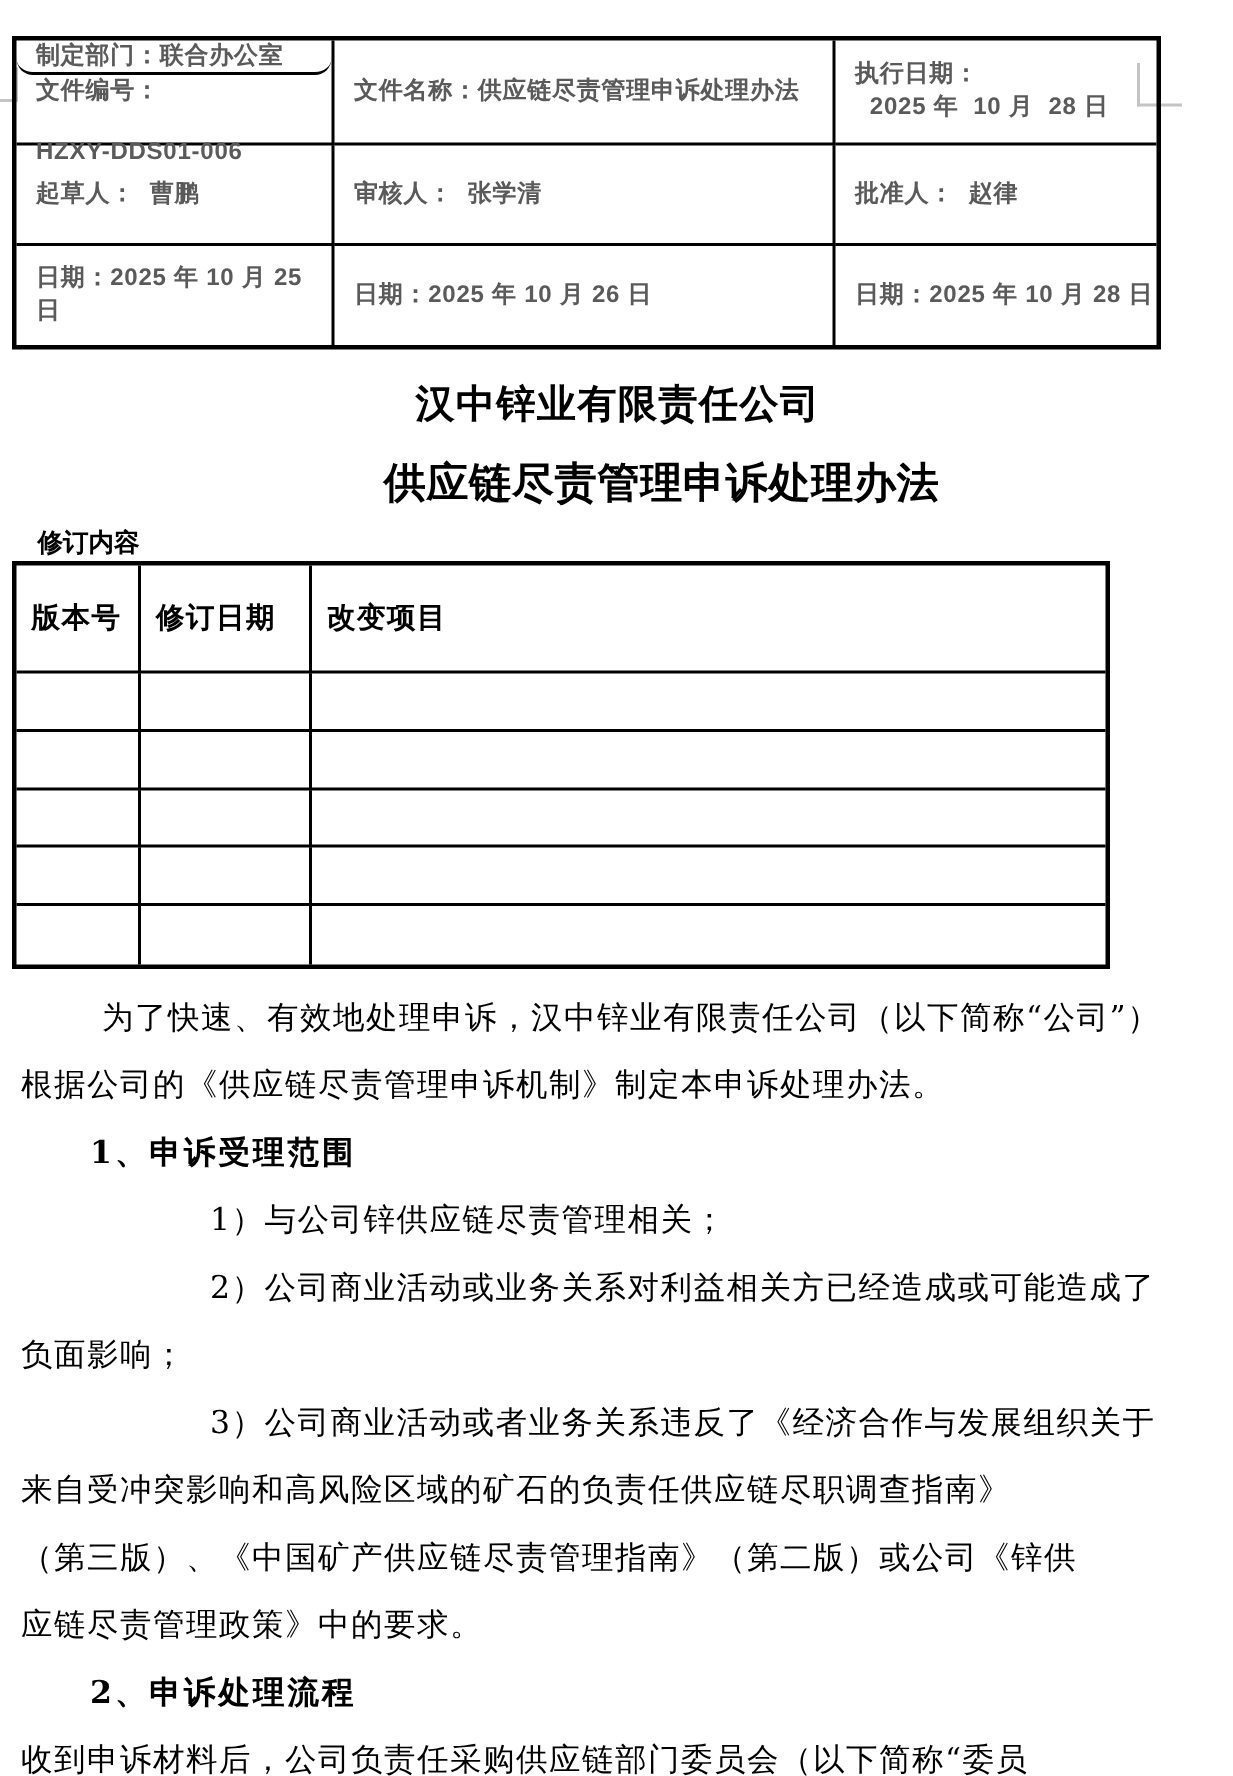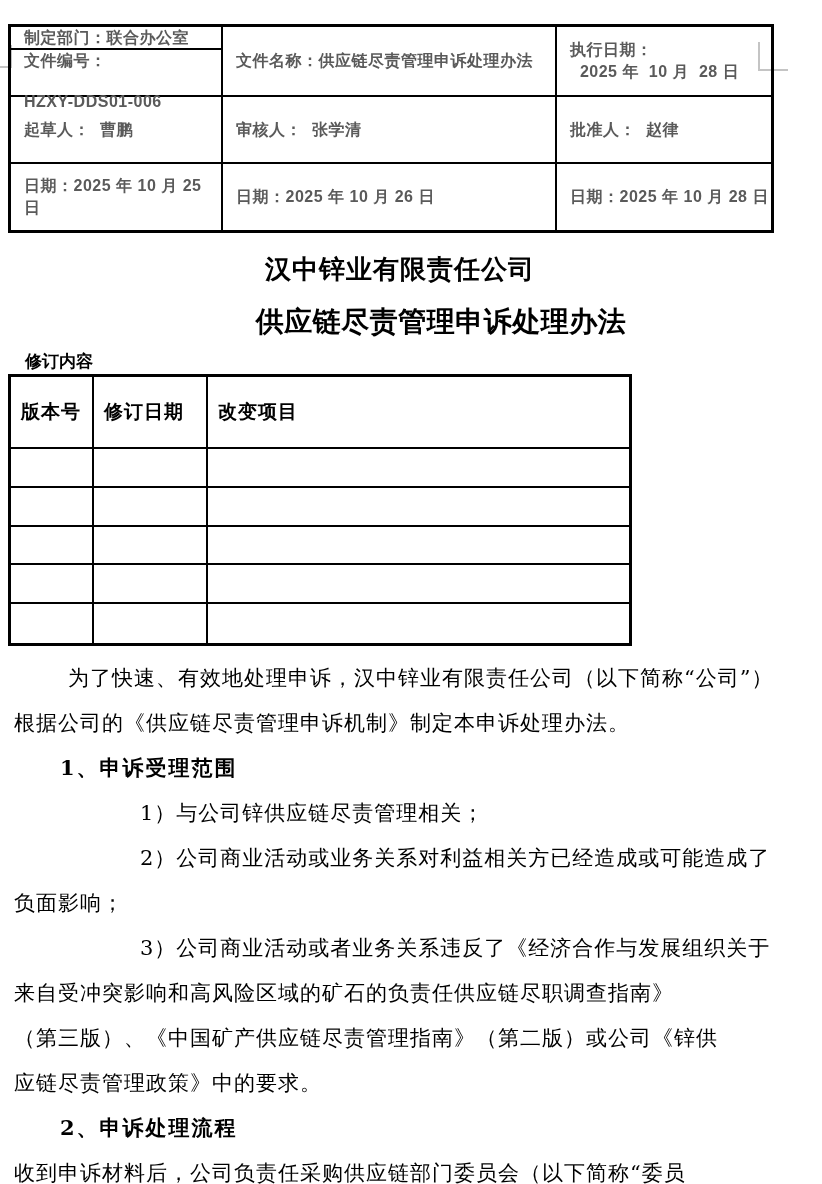--- a/index.html
+++ b/index.html
@@ -18,33 +18,33 @@
           border:3px solid #000;box-sizing:border-box;
           display:grid;grid-template-columns:212px 334px 1fr;grid-template-rows:70px 67px 1fr;}
   .hc{border-right:2px solid #000;border-bottom:2px solid #000;box-sizing:border-box;
       display:flex;flex-direction:column;justify-content:center;padding-left:13px;
       color:#5a5a5a;font-weight:bold;font-size:16px;letter-spacing:.5px;
       white-space:pre-wrap;line-height:22px;}
   .hc.lastcol{border-right:none;}
   .hc.lastrow{border-bottom:none;}
   .hc.split{padding:0;justify-content:flex-start;}
   .sub1{height:23px;border-bottom:2px solid #000;display:flex;align-items:center;
-        padding-left:13px;box-sizing:border-box;}
+        padding-left:13px;box-sizing:border-box;border-radius:11px;}
   .sub2{flex:1;display:flex;flex-direction:column;justify-content:center;
         padding-left:13px;line-height:21px;gap:20px;}
 
   
-  .title1{position:absolute;left:0;top:252px;width:800px;text-align:center;
+  .title1{position:absolute;left:12px;top:252px;width:800px;text-align:center;
           font-size:26px;font-weight:bold;letter-spacing:1px;}
   .title2{position:absolute;left:0;top:303px;width:800px;text-align:center;
           font-size:28px;font-weight:bold;letter-spacing:.5px;margin-left:41px;}
 
   
   .rev-label{position:absolute;left:25px;top:350px;font-size:17px;font-weight:bold;}
-  .rtable{position:absolute;left:8px;top:374px;width:624px;height:272px;
+  .rtable{position:absolute;left:8px;top:374px;width:732px;height:272px;
           border:3px solid #000;box-sizing:border-box;
           display:grid;grid-template-columns:83px 114px 1fr;
           grid-template-rows:72px repeat(5,1fr);}
   .rc{border-right:2px solid #000;border-bottom:2px solid #000;box-sizing:border-box;
       display:flex;align-items:center;padding-left:10px;
       font-size:19px;font-weight:bold;letter-spacing:1px;}
   .rc.lastcol{border-right:none;}
   .rc.lastrow{border-bottom:none;}
 
   

